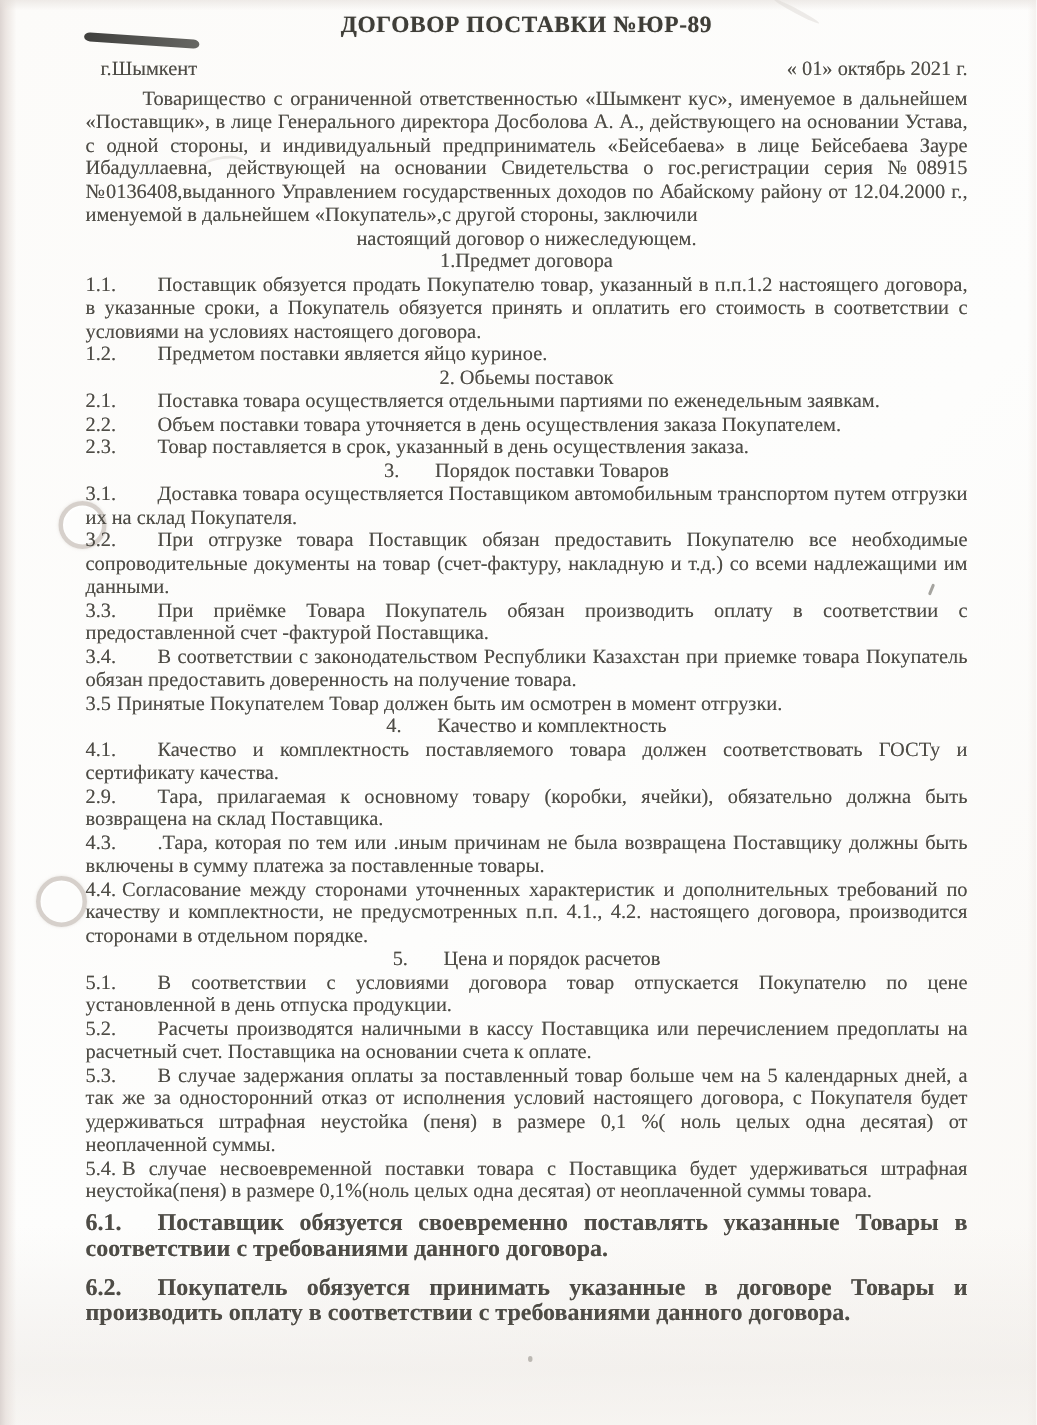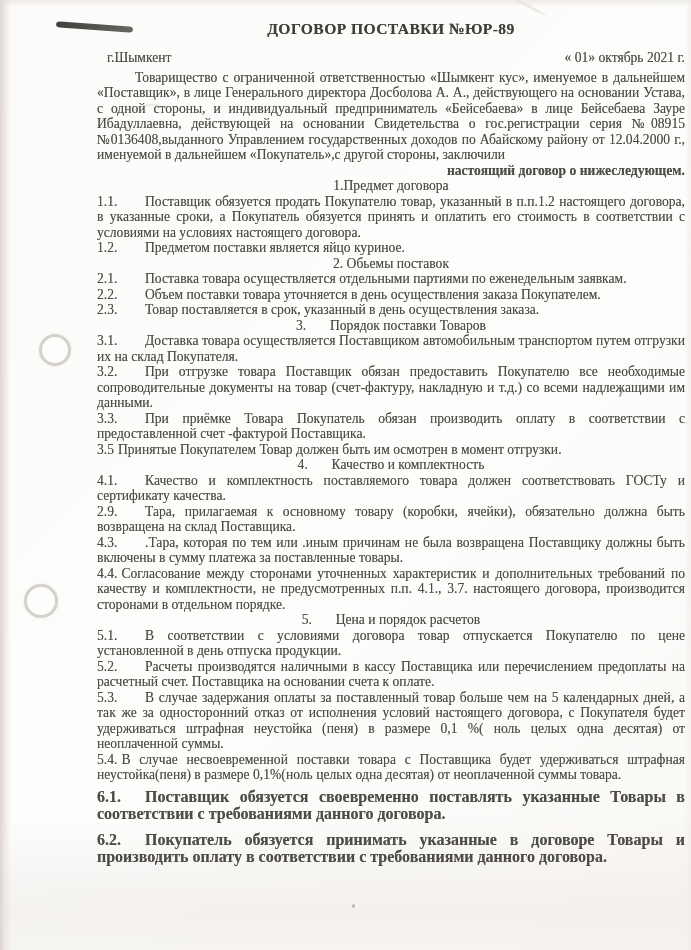--- a/index.html
+++ b/index.html
@@ -33,31 +33,31 @@
   .punch-hole{position:absolute;border-radius:50%;
     border:3px solid #d6d0cb;background:rgba(253,253,251,.85);
     box-shadow:inset 1px 1px 2px rgba(255,255,255,.9), 0 0 2px rgba(210,204,198,.5);}
   .punch-1{left:39px;top:334px;width:26px;height:26px;}
   .punch-2{left:24px;top:584px;width:28px;height:28px;}
   .tick-mark{position:absolute;left:620px;top:389px;width:2px;height:8px;
     background:#8f8d88;transform:rotate(22deg);opacity:.8;border-radius:1px;}
   .speck{position:absolute;left:352px;top:904px;width:3px;height:4px;
     background:#aaa69f;border-radius:50%;opacity:.75;}
   
-  .content{position:absolute;left:57px;top:20px;width:588px;
+  .content{position:absolute;left:57px;top:8px;width:588px;
     font-size:13.6px;line-height:15.5px;
-    text-shadow:0 0 .3px rgba(78,76,70,.55);margin-left:40px;}
+    text-shadow:0 0 .3px rgba(78,76,70,.55);}
   h1.doc-title{margin:0 0 12px 0;text-align:center;
     font-size:15.6px;line-height:18px;font-weight:bold;
     letter-spacing:.4px;color:#3f3e38;text-shadow:0 0 .5px rgba(55,54,48,.6);}
   .meta-row{display:flex;justify-content:space-between;margin:0 0 4px 0;gap:39px;}
   .meta-city{margin-left:10px;}
   p{margin:0;}
   .preamble{text-align:justify;text-indent:38px;}
-  .preamble-close{text-align:right;font-weight:bold;}
+  .preamble-close{text-align:center;}
   .sec-heading{text-align:center;white-space:pre-wrap;}
   .clause{text-align:justify;}
   .clause .num-tab{display:inline-block;width:48px;}
   .clause .num-plain{margin-right:4px;}
   .clause.big{font-size:16px;line-height:17px;font-weight:bold;}
   .clause.sp-sm{margin-top:5px;}
   .clause.sp-md{margin-top:9px;}
 </style>
 </head>
 <body>
@@ -91,26 +91,27 @@
         <p class="clause"><span class="num-tab">1.1.</span><span>Поставщик обязуется продать Покупателю товар, указанный в п.п.1.2 настоящего договора, в указанные сроки, а Покупатель обязуется принять и оплатить его стоимость в соответствии с условиями на условиях настоящего договора.</span></p>
         <p class="clause"><span class="num-tab">1.2.</span><span>Предметом поставки является яйцо куриное.</span></p>
         <div class="sec-heading">2. Обьемы поставок</div>
         <p class="clause"><span class="num-tab">2.1.</span><span>Поставка товара осуществляется отдельными партиями по еженедельным заявкам.</span></p>
         <p class="clause"><span class="num-tab">2.2.</span><span>Объем поставки товара уточняется в день осуществления заказа Покупателем.</span></p>
         <p class="clause"><span class="num-tab">2.3.</span><span>Товар поставляется в срок, указанный в день осуществления заказа.</span></p>
         <div class="sec-heading">3.&nbsp;&nbsp;&nbsp;&nbsp;&nbsp;&nbsp;&nbsp;Порядок поставки Товаров</div>
         <p class="clause"><span class="num-tab">3.1.</span><span>Доставка товара осуществляется Поставщиком автомобильным транспортом путем отгрузки их на склад Покупателя.</span></p>
         <p class="clause"><span class="num-tab">3.2.</span><span>При отгрузке товара Поставщик обязан предоставить Покупателю все необходимые сопроводительные документы на товар (счет-фактуру, накладную и т.д.) со всеми надлежащими им данными.</span></p>
         <p class="clause"><span class="num-tab">3.3.</span><span>При приёмке Товара Покупатель обязан производить оплату в соответствии с предоставленной счет -фактурой Поставщика.</span></p>
+        <p class="clause"><span class="num-tab">3.4.</span><span>В соответствии с законодательством Республики Казахстан при приемке товара Покупатель обязан предоставить доверенность на получение товара.</span></p>
         <p class="clause"><span class="num-plain">3.5</span><span>Принятые Покупателем Товар должен быть им осмотрен в момент отгрузки.</span></p>
         <div class="sec-heading">4.&nbsp;&nbsp;&nbsp;&nbsp;&nbsp;&nbsp;&nbsp;Качество и комплектность</div>
         <p class="clause"><span class="num-tab">4.1.</span><span>Качество и комплектность поставляемого товара должен соответствовать ГОСТу и сертификату качества.</span></p>
         <p class="clause"><span class="num-tab">2.9.</span><span>Тара, прилагаемая к основному товару (коробки, ячейки), обязательно должна быть возвращена на склад Поставщика.</span></p>
         <p class="clause"><span class="num-tab">4.3.</span><span>.Тара, которая по тем или .иным причинам не была возвращена Поставщику должны быть включены в сумму платежа за поставленные товары.</span></p>
-        <p class="clause"><span class="num-plain">4.4.</span><span>Согласование между сторонами уточненных характеристик и дополнительных требований по качеству и комплектности, не предусмотренных п.п. 4.1., 3.7. настоящего договора, производится сторонами в отдельном порядке.</span></p>
+        <p class="clause"><span class="num-plain">4.4.</span><span>Согласование между сторонами уточненных характеристик и дополнительных требований по качеству и комплектности, не предусмотренных п.п. 4.1., 4.2. настоящего договора, производится сторонами в отдельном порядке.</span></p>
         <div class="sec-heading">5.&nbsp;&nbsp;&nbsp;&nbsp;&nbsp;&nbsp;&nbsp;Цена и порядок расчетов</div>
         <p class="clause"><span class="num-tab">5.1.</span><span>В соответствии с условиями договора товар отпускается Покупателю по цене установленной в день отпуска продукции.</span></p>
         <p class="clause"><span class="num-tab">5.2.</span><span>Расчеты производятся наличными в кассу Поставщика или перечислением предоплаты на расчетный счет. Поставщика на основании счета к оплате.</span></p>
         <p class="clause"><span class="num-tab">5.3.</span><span>В случае задержания оплаты за поставленный товар больше чем на 5 календарных дней, а так же за односторонний отказ от исполнения условий настоящего договора, с Покупателя будет удерживаться штрафная неустойка (пеня) в размере 0,1 %( ноль целых одна десятая) от неоплаченной суммы.</span></p>
         <p class="clause"><span class="num-plain">5.4.</span><span>В случае несвоевременной поставки товара с Поставщика будет удерживаться штрафная неустойка(пеня) в размере 0,1%(ноль целых одна десятая) от неоплаченной суммы товара.</span></p>
         <p class="clause big sp-sm"><span class="num-tab">6.1.</span><span>Поставщик обязуется своевременно поставлять указанные Товары в соответствии с требованиями данного договора.</span></p>
         <p class="clause big sp-md"><span class="num-tab">6.2.</span><span>Покупатель обязуется принимать указанные в договоре Товары и производить оплату в соответствии с требованиями данного договора.</span></p>
       </div>
   </div>
 </div>

